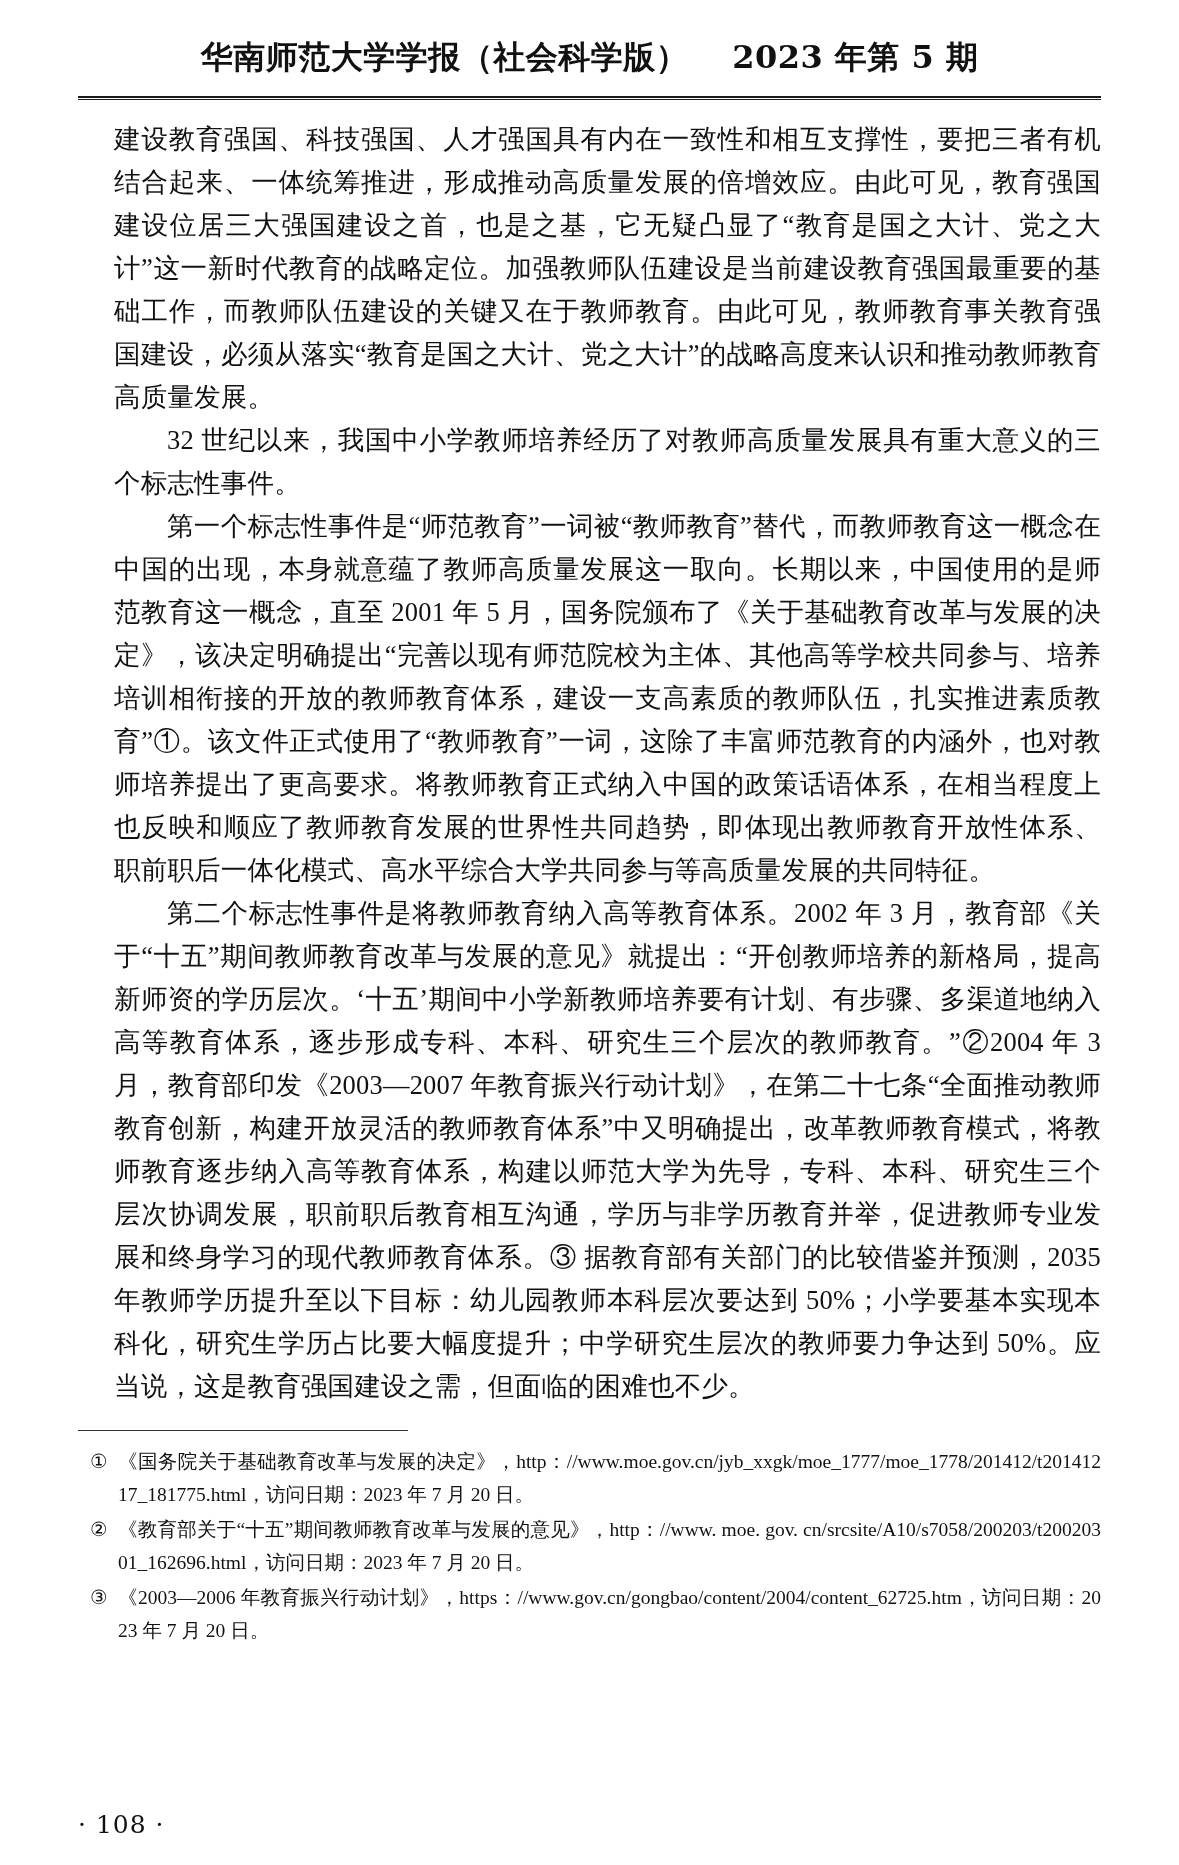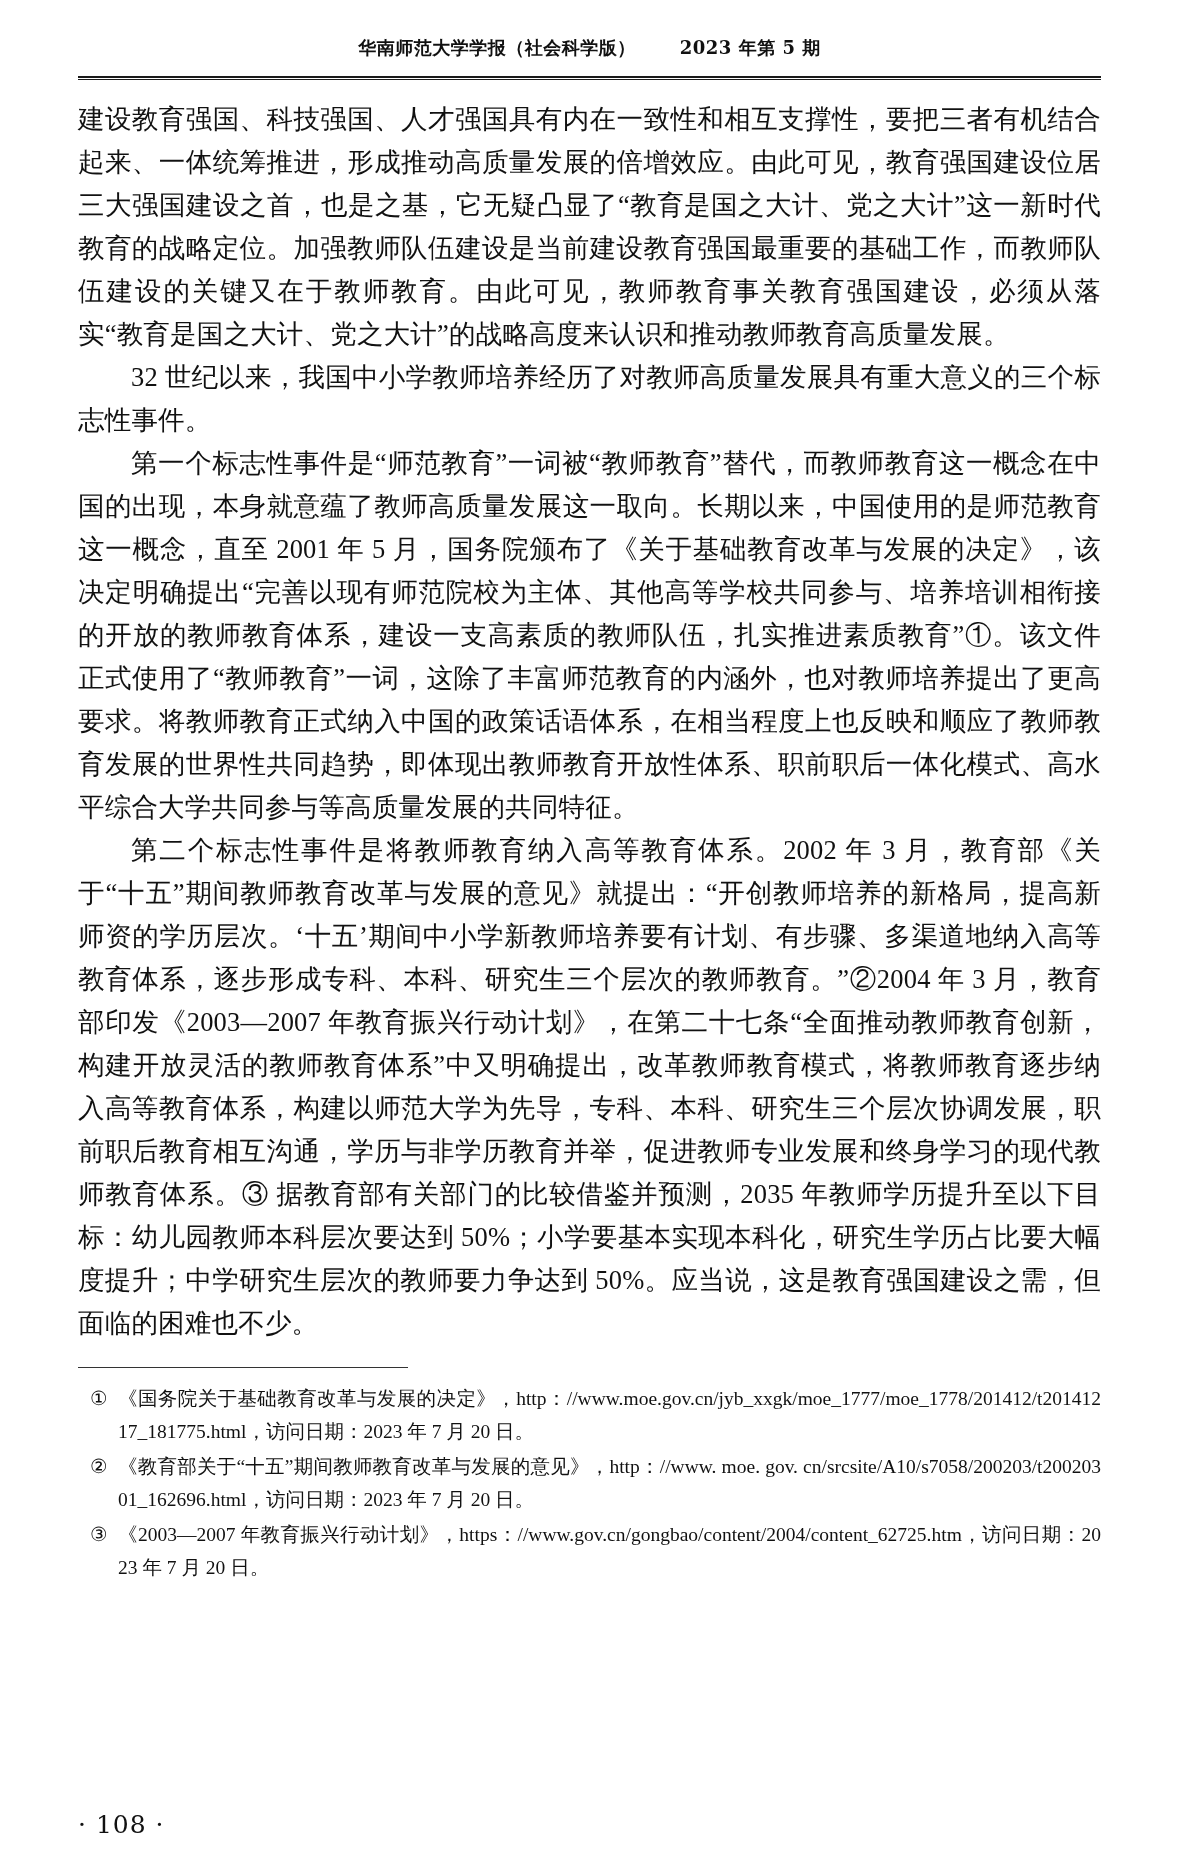--- a/index.html
+++ b/index.html
@@ -23,21 +23,21 @@
     padding: 0 78px;
   }
   
   .header {
     padding-top: 36px;
     text-align: center;
     white-space: nowrap;
   }
   .header-line {
     display: inline-block;
-    font-size: 18px;
+    font-size: 32px;
     letter-spacing: 0.5px;
   }
   .header-journal {
     font-weight: bold;
     font-family: "DejaVu Serif", serif;
   }
   .header-issue {
     font-weight: bold;
     margin-left: 44px;
     font-family: "DejaVu Serif", serif;
@@ -45,20 +45,21 @@
   .rule-double {
     margin-top: 16px;
     border-top: 2px solid #1a1a1a;
     border-bottom: 1px solid #1a1a1a;
     height: 4px;
     box-sizing: border-box;
   }
   
   .body {
     margin-top: 18px;
+    margin-left: 36px;
   }
   p.para {
     margin: 0;
     font-size: 26.5px;
     line-height: 43px;
     text-align: justify;
     text-justify: inter-ideograph;
     letter-spacing: 0.2px;
   }
   p.indent {
@@ -138,19 +139,19 @@
     <div class="footnote">
       <span class="fn-marker">①</span>
       <span class="fn-text">《国务院关于基础教育改革与发展的决定》，http：//www.moe.gov.cn/jyb_xxgk/moe_1777/moe_1778/201412/t20141217_181775.html，访问日期：2023 年 7 月 20 日。</span>
     </div>
     <div class="footnote">
       <span class="fn-marker">②</span>
       <span class="fn-text">《教育部关于“十五”期间教师教育改革与发展的意见》，http：//www. moe. gov. cn/srcsite/A10/s7058/200203/t20020301_162696.html，访问日期：2023 年 7 月 20 日。</span>
     </div>
     <div class="footnote">
       <span class="fn-marker">③</span>
-      <span class="fn-text">《2003—2007 年教育振兴行动计划》，https：//www.gov.cn/gongbao/content/2004/content_62725.htm，访问日期：2023 年 7 月 20 日。</span>
+      <span class="fn-text">《2003—2006 年教育振兴行动计划》，https：//www.gov.cn/gongbao/content/2004/content_62725.htm，访问日期：2023 年 7 月 20 日。</span>
     </div>
   </div>
 
   <div class="footer">· 108 ·</div>
 
 </div>
 
 </body></html>

